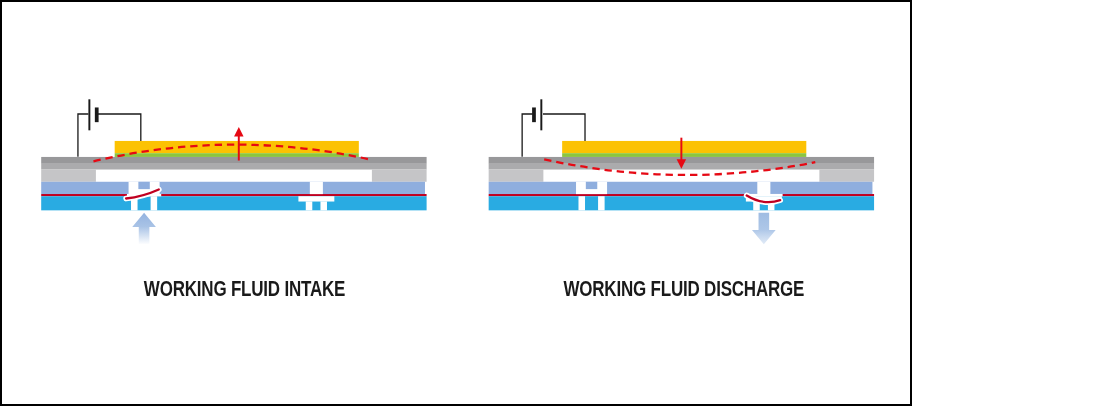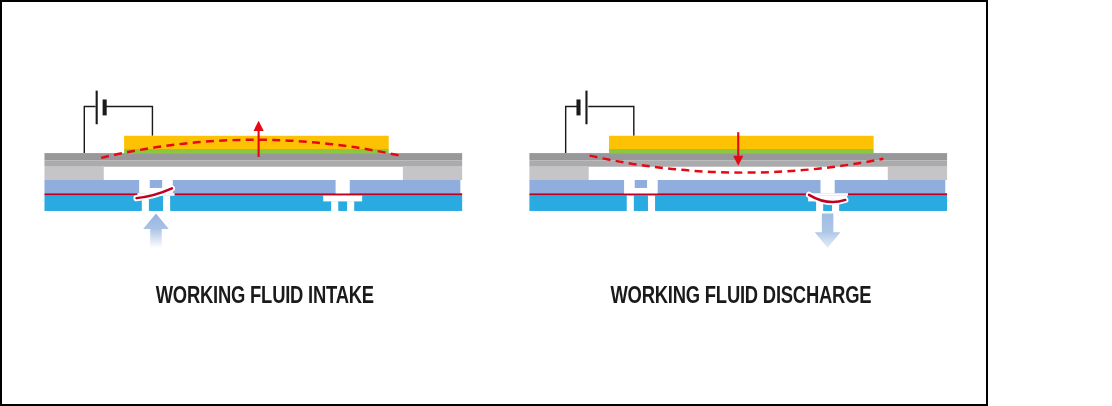--- a/index.html
+++ b/index.html
@@ -1,18 +1,18 @@
 <!DOCTYPE html>
 <html style="--background: #FFFFFF; --border: #000000; --wire-black: #1A1A1A; --actuator-yellow: #FCC203; --electrode-green: #8CC63F; --membrane-gray: #98989A; --membrane-gray-light: #ABABAD; --support-gray: #C5C5C7; --valve-plate-blue: #8FAEDE; --valve-film-red: #C00021; --base-cyan: #29ABE2; --deflection-red: #E60914; --fluid-blue: #A9C3E6; --caption-text: #1A1A1A;"><head>
 <meta charset="utf-8">
 <style>
   html,body{margin:0;padding:0;background:#fff;}
   .canvas{
     position:relative;
-    width:988px;height:406px;
+    width:912px;height:406px;
     box-sizing:border-box;
     border:2px solid var(--border,#000);
     background:var(--background,#fff);
     font-family:"Liberation Sans",sans-serif;
   }
   .canvas svg{display:block;width:100%;height:100%;}
 
   .wire{stroke:var(--wire-black,#1a1a1a);stroke-width:1.6;fill:none;}
   .plate-long{stroke:var(--wire-black,#1a1a1a);stroke-width:2.4;}
   .plate-short{stroke:var(--wire-black,#1a1a1a);stroke-width:4.6;}

